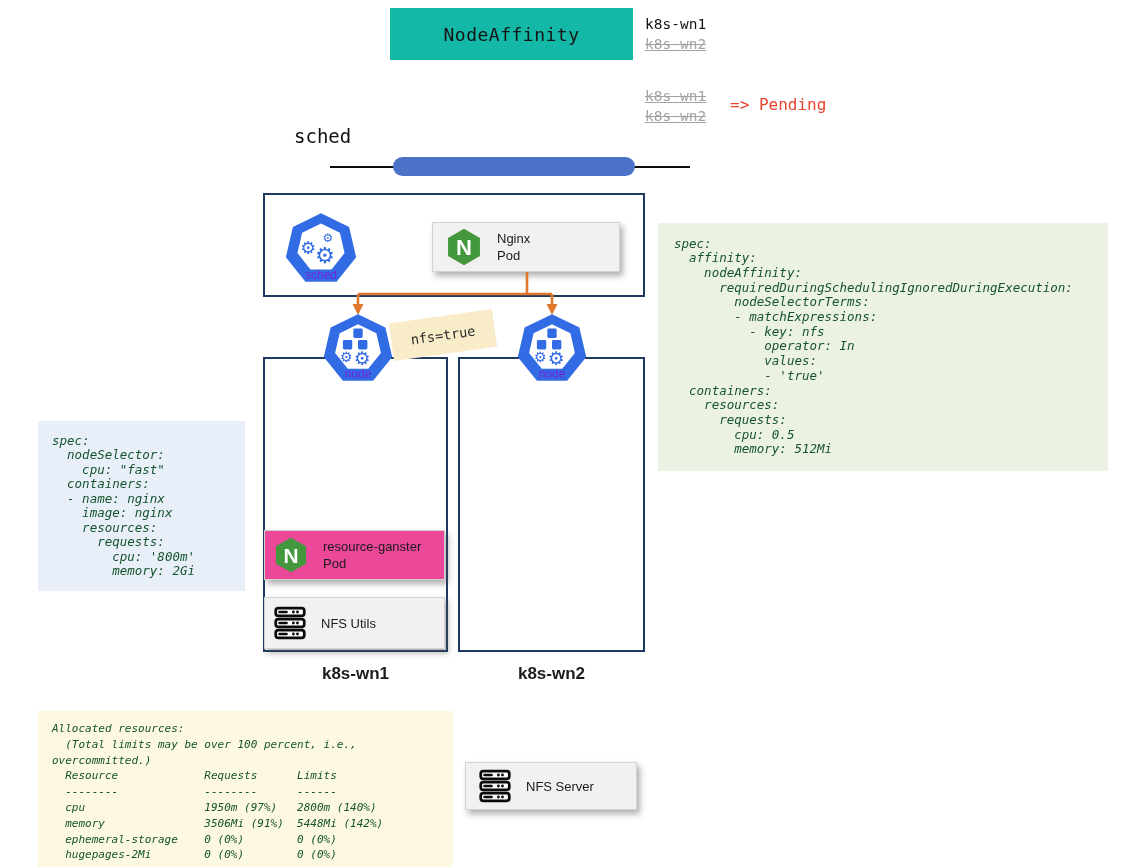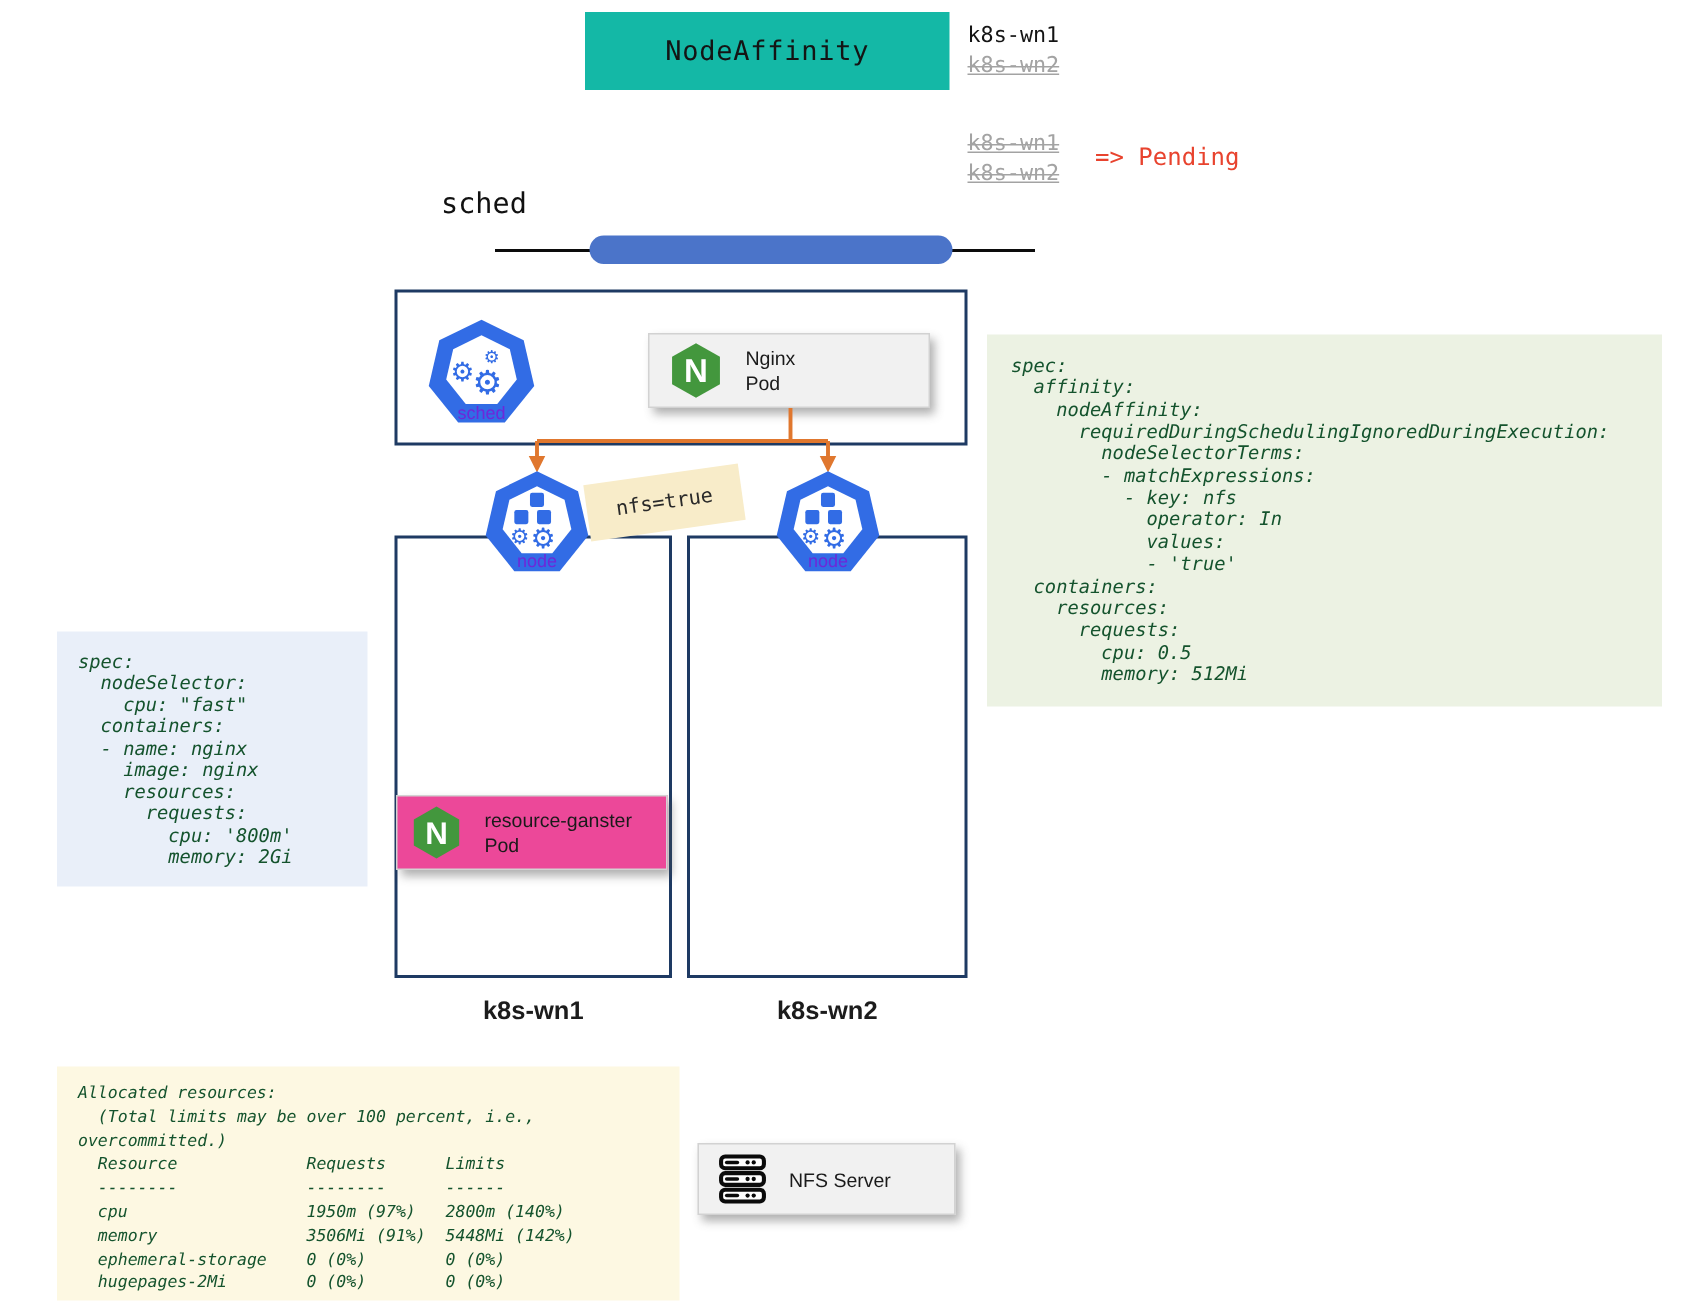--- a/index.html
+++ b/index.html
@@ -176,20 +176,26 @@
   <div class="abs card card-green ganster-card">
     <svg width="36" height="40" viewBox="0 0 100 100">
       <use href="#sym-nginx"></use>
       </svg>
     <div class="card-label">
       <div>resource-ganster</div>
       <div>Pod</div>
     </div>
   </div>
 
+  <div class="abs card card-gray nfsutils-card">
+    <svg width="34" height="36" viewBox="0 0 100 100">
+      <use href="#sym-server"></use>
+      </svg>
+    <div class="card-label">NFS Utils</div>
+  </div>
 
   <div class="abs node-name node-name-wn1">k8s-wn1</div>
   <div class="abs node-name node-name-wn2">k8s-wn2</div>
 
   <pre class="abs mono textcard yaml-left">spec:
   nodeSelector:
     cpu: "fast"
   containers:
   - name: nginx
     image: nginx

